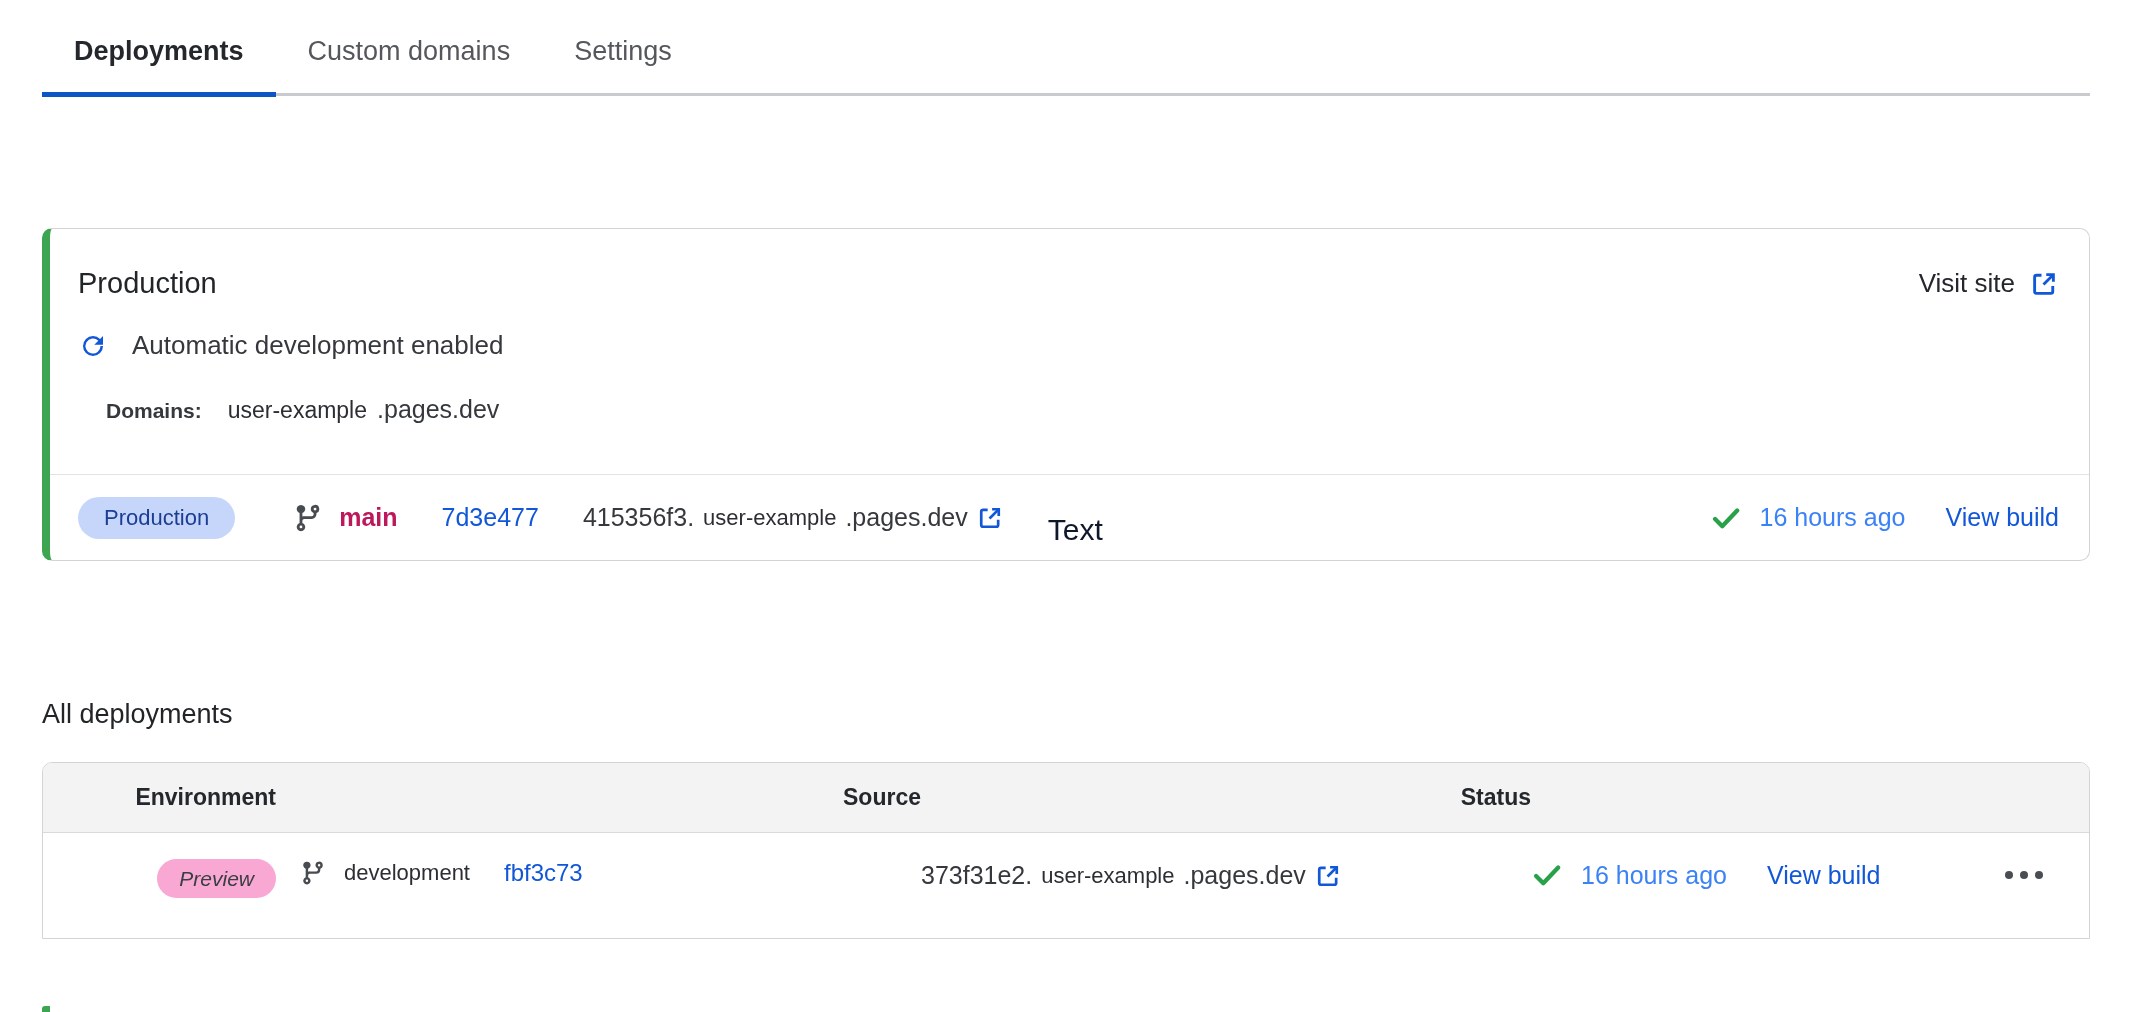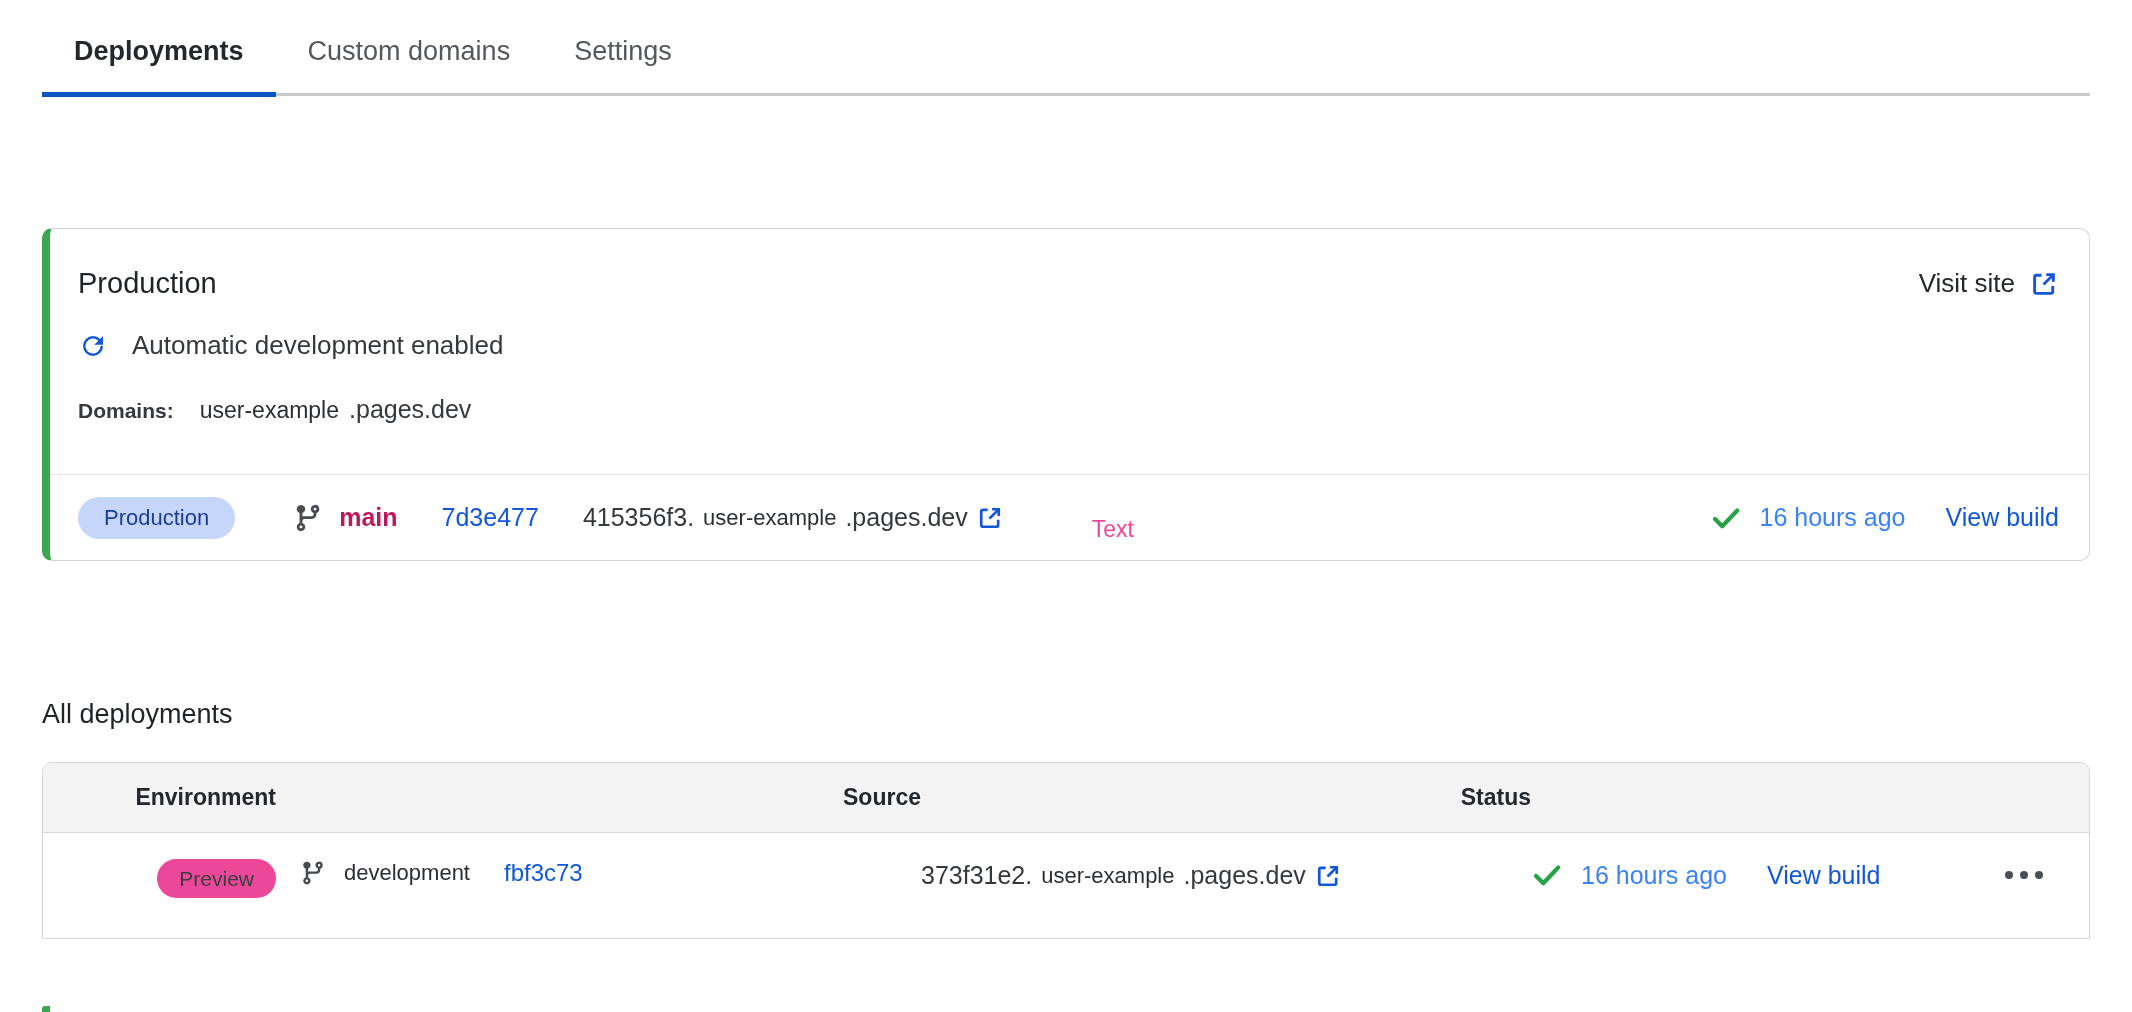--- a/index.html
+++ b/index.html
@@ -15,40 +15,40 @@
   
   .prod-card { margin: 132px 42px 0; border: 1px solid #d2d4d7; border-left: 8px solid #3da452; border-radius: 10px; background: #fff; }
   .prod-head { padding: 38px 30px 50px 28px; }
   .head-row { display: flex; justify-content: space-between; align-items: center; }
   .prod-title { font-size: 29px; font-weight: 400; color: #222528; }
   .visit-link { display: flex; align-items: center; gap: 14px; font-size: 26px; color: #24272c; text-decoration: none; cursor: pointer; }
   .icon-ext { width: 30px; height: 30px; color: #1157d8; flex: 0 0 auto; }
   .icon-ext-sm { width: 28px; height: 28px; color: #1157d8; margin-left: 8px; flex: 0 0 auto; }
   .auto-row { display: flex; align-items: center; gap: 24px; margin-top: 30px; font-size: 26px; color: #35383d; }
   .icon-refresh { width: 30px; height: 30px; flex: 0 0 auto; }
-  .domains-row { display: flex; align-items: baseline; margin-top: 34px; }
+  .domains-row { display: flex; align-items: baseline; margin-top: 34px; margin-left: 28px; }
   .domains-label { font-size: 21px; font-weight: 700; color: #35383d; }
   .domain-name { font-size: 23px; color: #2b2e33; margin-left: 26px; }
   .domain-suffix { font-size: 25px; color: #35383d; margin-left: 10px; }
 
   .prod-deploy-row { border-top: 1px solid #e2e3e5; height: 86px; display: flex; align-items: center; padding: 0 30px 0 28px; }
   .left-group { display: flex; align-items: center; gap: 44px; flex: 1; min-width: 0; }
   .badge { display: inline-block; font-size: 22px; line-height: 1; padding: 10px 26px; border-radius: 999px; white-space: nowrap; }
   .badge-production { background: #c6d6fb; color: #1b3d93; }
-  .badge-preview { background: #ec4899; color: #3a3d42; font-size: 21px; padding: 9px 22px; }
+  .badge-preview { background: #f9a8d4; color: #3a3d42; font-size: 21px; padding: 9px 22px; font-style: italic; }
   .branch-group { display: flex; align-items: center; gap: 16px; margin-left: 14px; }
   .icon-branch { width: 30px; height: 30px; color: #484b50; flex: 0 0 auto; }
   .branch-name { font-size: 25px; font-weight: 700; color: #be185d; white-space: nowrap; }
   .link { color: #1157d8; text-decoration: none; cursor: pointer; white-space: nowrap; }
   .commit-link { font-size: 25px; }
   .url { display: flex; align-items: center; text-decoration: none; cursor: pointer; white-space: nowrap; }
   .url-prefix { font-size: 25px; color: #35383d; }
   .url-name { font-size: 22px; color: #2b2e33; margin-left: 9px; }
   .url-suffix { font-size: 25px; color: #35383d; margin-left: 9px; }
-  .annotation { font-size: 23px; color: #ec4899; transform: translateY(12px); margin-left: 44px; }
+  .annotation { font-size: 30px; color: #0f172a; transform: translateY(12px); }
   .right-group { display: flex; align-items: center; }
   .icon-check { width: 32px; height: 32px; flex: 0 0 auto; }
   .time-text { font-size: 25px; color: #3b82f6; margin-left: 18px; white-space: nowrap; }
   .view-build { font-size: 25px; margin-left: 40px; }
 
   
   .all-heading { margin: 138px 0 0 42px; font-size: 27px; font-weight: 400; color: #222528; }
   .table { margin: 32px 42px 0; border: 1px solid #d2d4d7; border-radius: 10px 10px 0 0; background: #fff; }
   .thead, .trow { display: grid; grid-template-columns: 197px 645px 610px 1fr; padding-left: 36px; text-align: right; }
   .thead { background: #f3f3f4; height: 70px; align-items: center; border-bottom: 1px solid #d9dadc; border-radius: 9px 9px 0 0; }

